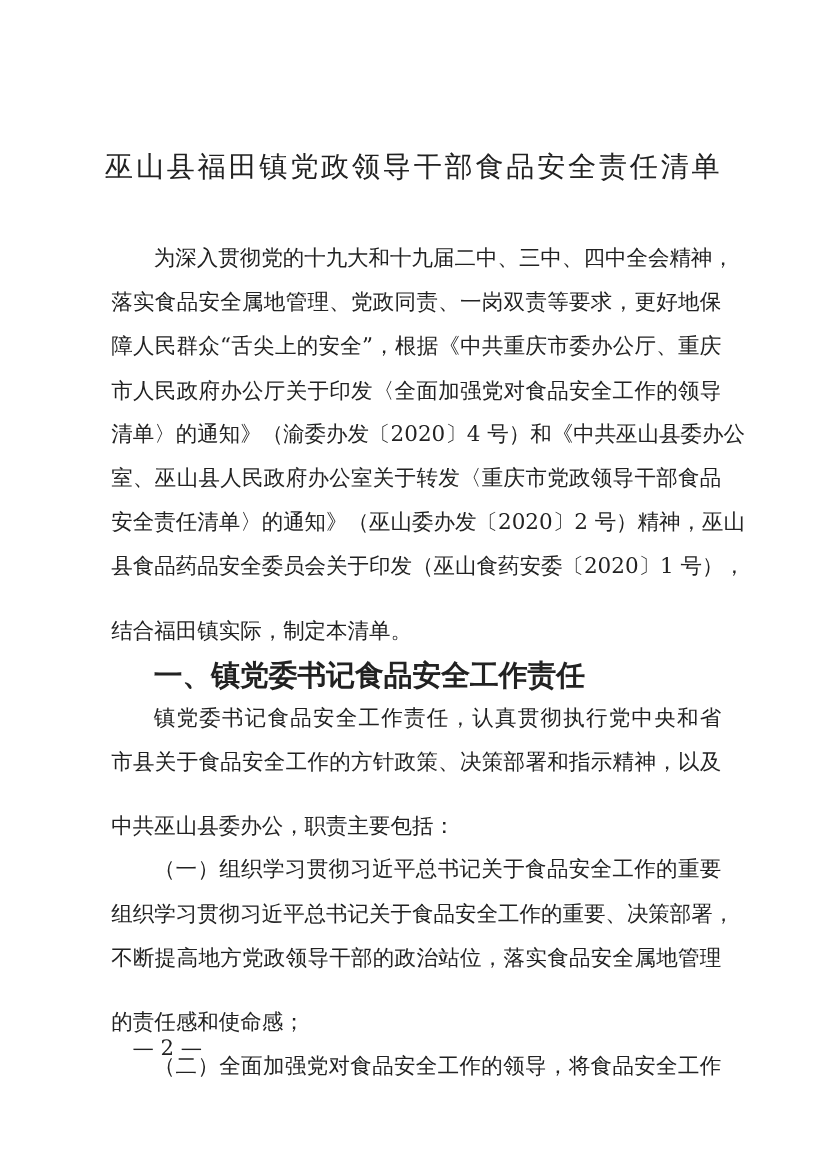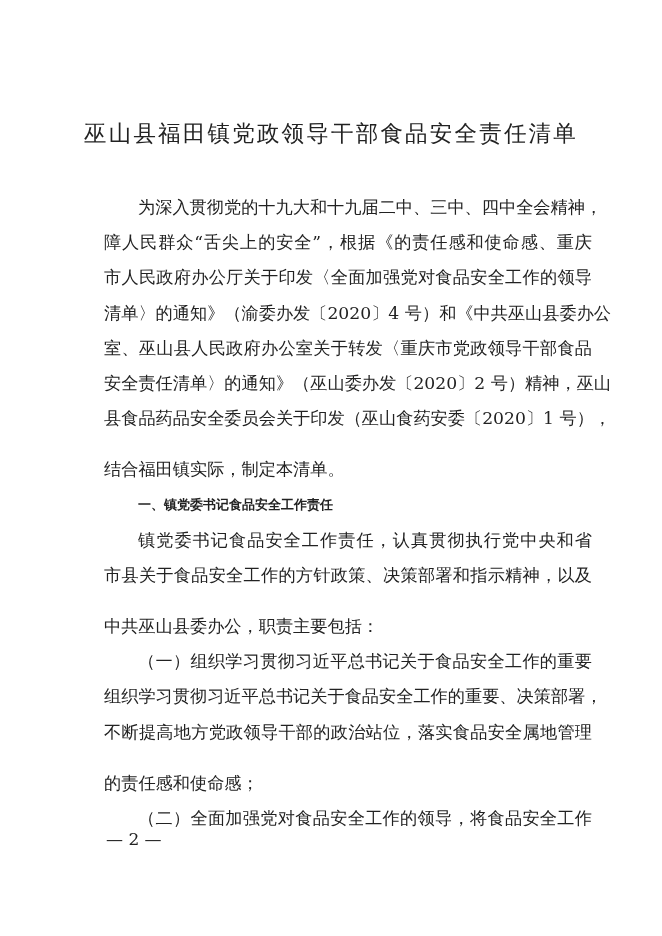--- a/index.html
+++ b/index.html
@@ -1,39 +1,40 @@
 <!DOCTYPE html>
 <html><head>
 <meta charset="utf-8">
 <style>
   html, body { margin: 0; padding: 0; background: #ffffff; }
   body { width: 662px; height: 936px; position: relative; overflow: hidden;
          font-family: "DejaVu Serif", "Liberation Serif", serif; color: #1a1a1a; }
   .page { position: absolute; left: 0; top: 0; width: 662px; height: 733px; background: #fff; }
   .title { position: absolute; left: 0; width: 662px; top: 118px; text-align: center;
            font-size: 22.5px; letter-spacing: 2.2px; font-weight: normal; color: #222; }
-  .body { position: absolute; left: 104px; top: 190px; width: 488px; }
+  .body { position: absolute; left: 89px; top: 190px; width: 488px; }
   .line { height: 35.2px; line-height: 35.2px; font-size: 17.2px; white-space: nowrap;
           text-align: justify; text-align-last: justify; color: #222; }
   .line.last { text-align-last: left; margin-top: 16px; }
   .line.indent { padding-left: 34px; }
-  .heading { font-family: Liberation Mono, monospace; font-weight: bold;
-             font-size: 13px; height: 35.2px; line-height: 35.2px; padding-left: 34px; color: #222; }
+  .heading { font-family: Liberation Serif, serif; font-weight: bold;
+             font-size: 23px; height: 35.2px; line-height: 35.2px; padding-left: 34px; color: #222; }
   .footer { position: absolute; left: 106px; top: 829px; font-size: 17px; color: #222;
             font-family: "DejaVu Serif", "Liberation Serif", serif; }
 </style>
 </head>
 <body>
 
 <div class="page">
   <div class="title">巫山县福田镇党政领导干部食品安全责任清单</div>
 
   <div class="body">
     <div class="line indent">为深入贯彻党的十九大和十九届二中、三中、四中全会精神，</div>
-    <div class="line">障人民群众“舌尖上的安全”，根据《的责任感和使命感、重庆</div>
+    <div class="line">落实食品安全属地管理、党政同责、一岗双责等要求，更好地保</div>
+    <div class="line">障人民群众“舌尖上的安全”，根据《中共重庆市委办公厅、重庆</div>
     <div class="line">市人民政府办公厅关于印发〈全面加强党对食品安全工作的领导</div>
     <div class="line">清单〉的通知》（渝委办发〔2020〕4 号）和《中共巫山县委办公</div>
     <div class="line">室、巫山县人民政府办公室关于转发〈重庆市党政领导干部食品</div>
     <div class="line">安全责任清单〉的通知》（巫山委办发〔2020〕2 号）精神，巫山</div>
     <div class="line">县食品药品安全委员会关于印发（巫山食药安委〔2020〕1 号），</div>
     <div class="line last">结合福田镇实际，制定本清单。</div>
 
     <div class="heading">一、镇党委书记食品安全工作责任</div>
 
     <div class="line indent">镇党委书记食品安全工作责任，认真贯彻执行党中央和省</div>

